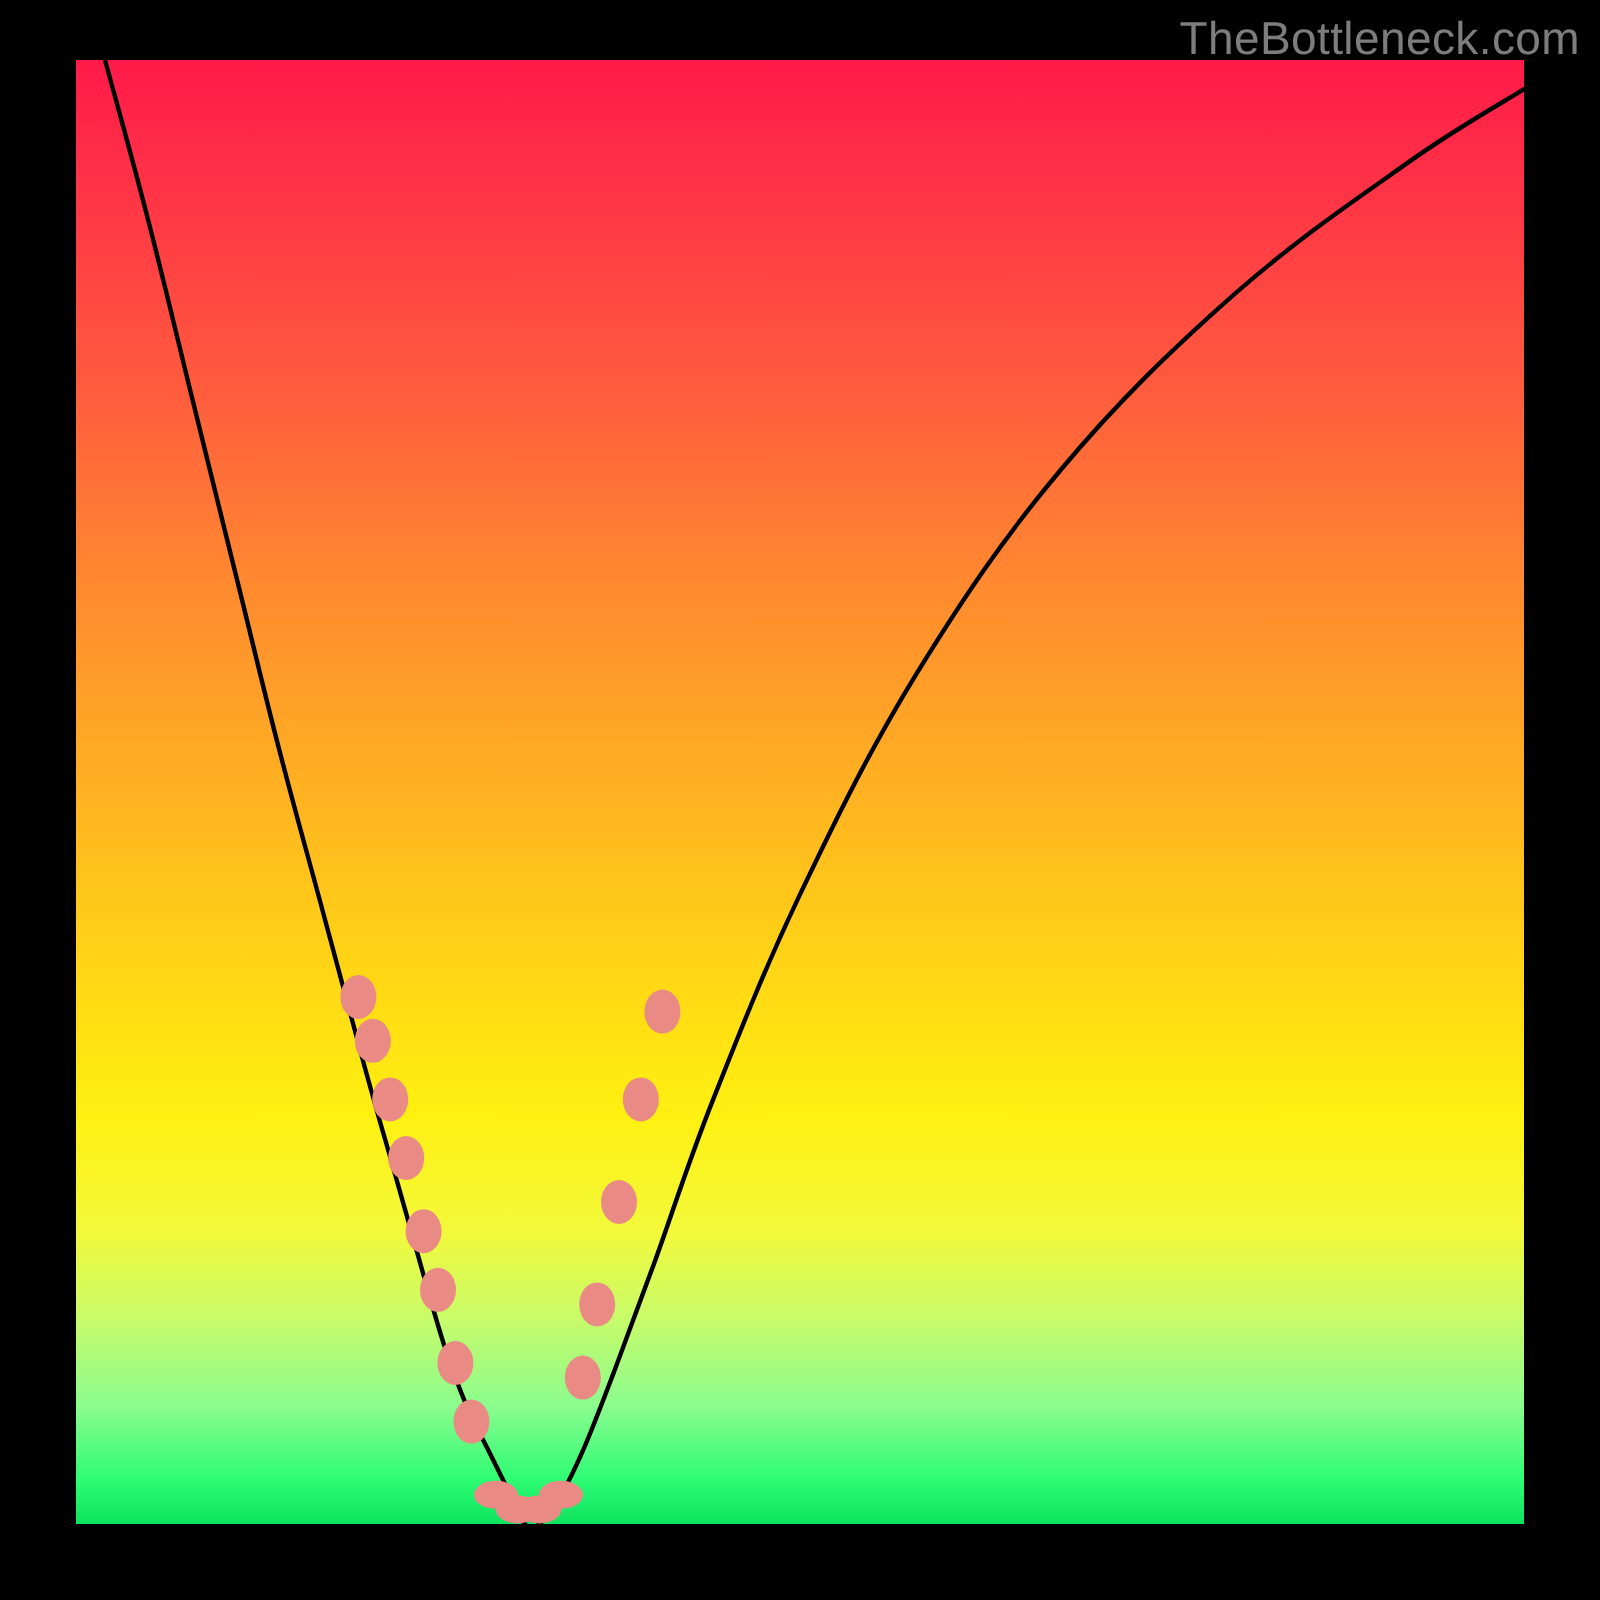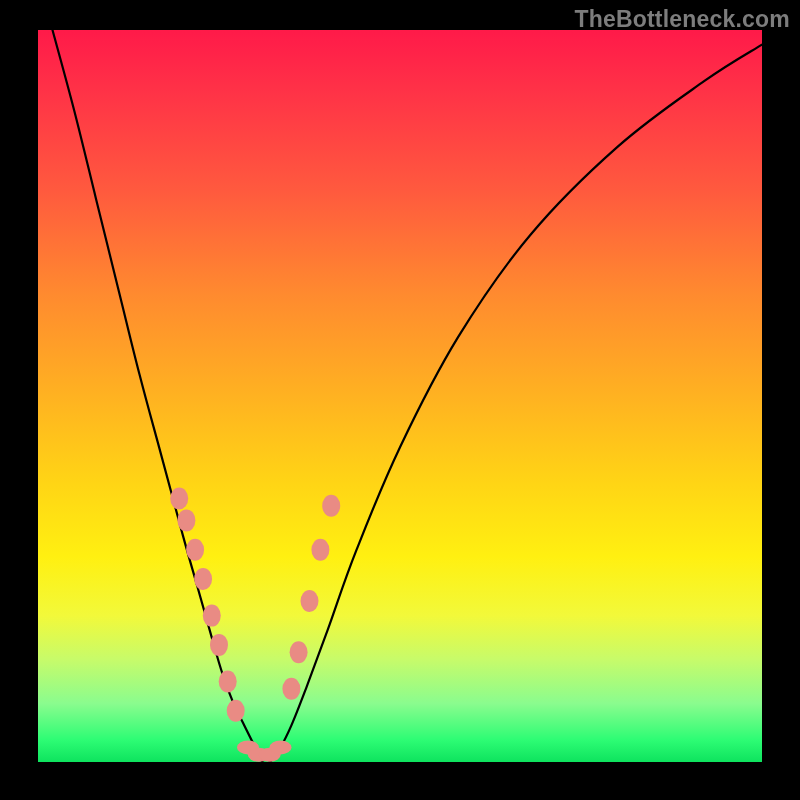--- a/index.html
+++ b/index.html
@@ -41,21 +41,21 @@
       #2dfc74 97%,
       #0ee35e 100%
     );
   }
   .watermark {
     position: absolute;
     top: 6px;
     right: 10px;
     color: #7d7d7d;
     font-size: 23px;
-    font-weight: 700;
+    font-weight: 400;
     letter-spacing: 0.2px;
   }
   svg.curve {
     position: absolute;
     left: 0;
     top: 0;
     width: 724px;
     height: 732px;
     overflow: visible;
   }

